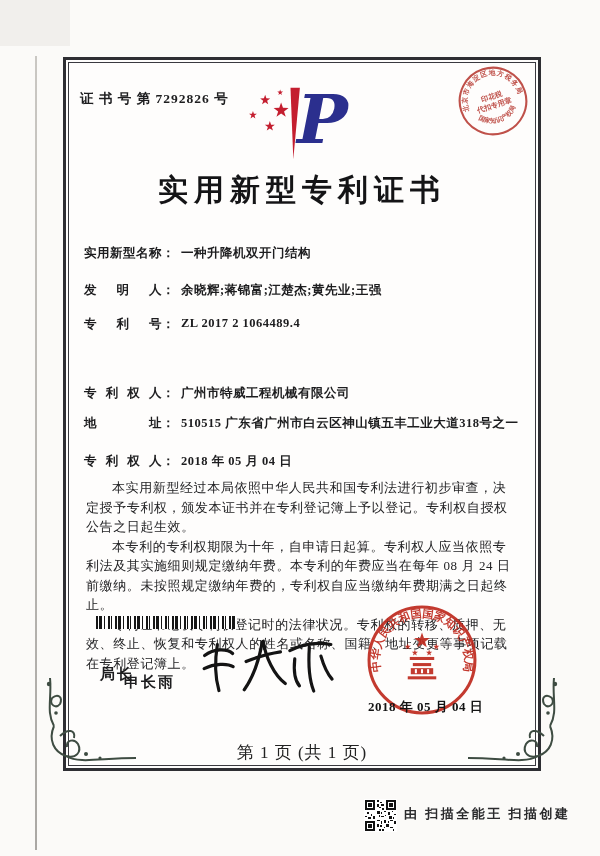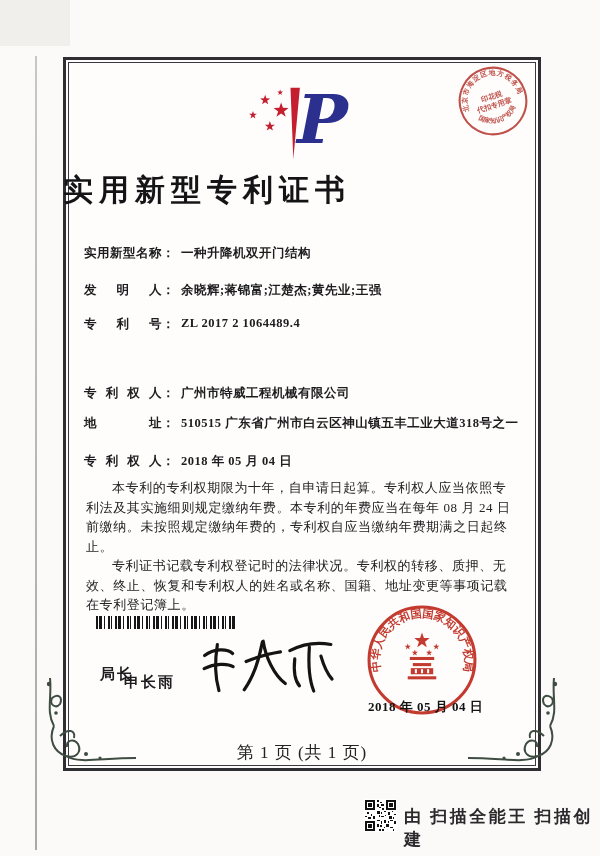--- a/index.html
+++ b/index.html
@@ -17,21 +17,21 @@
   .scan-smudge-top{position:absolute;left:0;top:0;width:70px;height:46px;background:#f1efec;}
   
   .frame{
     position:absolute;left:63px;top:57px;width:478px;height:714px;
     border:3px solid #2e2e33;background:#fefdfc;box-sizing:border-box;
   }
   .frame-inner{position:absolute;left:2px;top:2px;right:2px;bottom:2px;border:1px solid #3a3a40;}
   .cert-no{position:absolute;left:80px;top:90px;font-size:13.5px;font-weight:600;letter-spacing:1px;}
   .logo{position:absolute;left:237px;top:82px;width:122px;height:84px;}
   .title{
-    position:absolute;left:63px;top:170px;width:478px;text-align:left;
+    position:absolute;left:63px;top:170px;width:478px;text-align:center;
     font-size:30px;font-weight:bold;letter-spacing:6px;color:#141416;
   }
   
   .frow{position:absolute;left:84px;width:460px;font-size:12.5px;font-weight:700;letter-spacing:.5px;}
   .flabel{display:inline-block;width:78px;text-align:justify;text-align-last:justify;vertical-align:top;white-space:nowrap;}
   .fcolon{display:inline-block;vertical-align:top;}
   .fvalue{display:inline-block;margin-left:6px;vertical-align:top;}
   .row0{top:245px}.row1{top:282px}.row2{top:316px}.row3{top:350px}.row4{top:385px}.row5{top:415px}.row6{top:453px}
   .row5 .fvalue{width:350px;word-break:break-all;line-height:17px;}
   .fgroup2{position:absolute;left:256px;top:0;}
@@ -55,34 +55,35 @@
   .office-seal{position:absolute;left:366px;top:604px;width:112px;height:112px;opacity:.92;}
   .seal-date{position:absolute;left:368px;top:698px;width:150px;font-size:13px;font-weight:700;letter-spacing:.5px;color:#141414;z-index:5;}
   .tax-seal{position:absolute;left:456px;top:64px;width:74px;height:74px;opacity:.85;}
   .page-footer{position:absolute;left:63px;top:741px;width:478px;text-align:center;font-size:17px;letter-spacing:1px;color:#222;}
   
   .ornament{position:absolute;width:100px;height:100px;z-index:4;}
   .ornament-left{left:40px;top:678px;}
   .ornament-right{left:464px;top:678px;transform:scaleX(-1);}
   
   .qr{position:absolute;left:364px;top:799px;width:33px;height:33px;}
-  .scanner-text{position:absolute;left:404px;top:805px;font-size:17px;font-weight:600;letter-spacing:2.5px;color:#2a2a2c;}
+  .scanner-text{position:absolute;left:404px;top:805px;font-size:13px;font-weight:600;letter-spacing:2.5px;color:#2a2a2c;}
 </style>
 </head>
 <body>
 
 <div class="page">
 
   <div class="scan-smudge-top"></div>
   <div class="scan-edge-left"></div>
 
   <div class="frame">
     <div class="frame-inner"></div>
   </div>
 
+  <div class="cert-no">证 书 号 第 7292826 号</div>
 
   <svg class="logo" viewBox="0 0 130 85">
     <defs>
       <path id="star" d="M0,-8 L1.9,-2.6 L7.6,-2.5 L3,1 L4.7,6.5 L0,3.2 L-4.7,6.5 L-3,1 L-7.6,-2.5 L-1.9,-2.6 Z"></path>
     </defs>
     <polygon points="57,4 67,4 60,80" fill="#c41e2f"></polygon>
     <text x="64" y="63" font-size="72" font-style="italic" font-weight="bold" font-family="'DejaVu Serif',serif" fill="#2b2f8e">P</text>
     <use href="#star" transform="translate(46,9) scale(0.4)" fill="#c41e2f"></use>
     <use href="#star" transform="translate(30,17) scale(0.7)" fill="#c41e2f"></use>
     <use href="#star" transform="translate(47,28) scale(1.05)" fill="#c41e2f"></use>
@@ -123,20 +124,21 @@
     <span class="flabel">专利权人</span><span class="fcolon">：</span><span class="fvalue">广州市特威工程机械有限公司</span>
   </div>
   <div class="frow row5">
     <span class="flabel">地址</span><span class="fcolon">：</span><span class="fvalue">510515 广东省广州市白云区神山镇五丰工业大道318号之一</span>
   </div>
   <div class="frow row6">
     <span class="flabel">专利权人</span><span class="fcolon">：</span><span class="fvalue">2018 年 05 月 04 日</span>
   </div>
 
   <div class="body-text">
+    <p>本实用新型经过本局依照中华人民共和国专利法进行初步审查，决定授予专利权，颁发本证书并在专利登记簿上予以登记。专利权自授权公告之日起生效。</p>
     <p>本专利的专利权期限为十年，自申请日起算。专利权人应当依照专利法及其实施细则规定缴纳年费。本专利的年费应当在每年 08 月 24 日前缴纳。未按照规定缴纳年费的，专利权自应当缴纳年费期满之日起终止。</p>
     <p>专利证书记载专利权登记时的法律状况。专利权的转移、质押、无效、终止、恢复和专利权人的姓名或名称、国籍、地址变更等事项记载在专利登记簿上。</p>
   </div>
 
   <div class="barcode"></div>
 
   <div class="signer-title">局长</div>
   <div class="signer-name">申长雨</div>
 
   <svg class="signature" viewBox="0 0 160 75">

